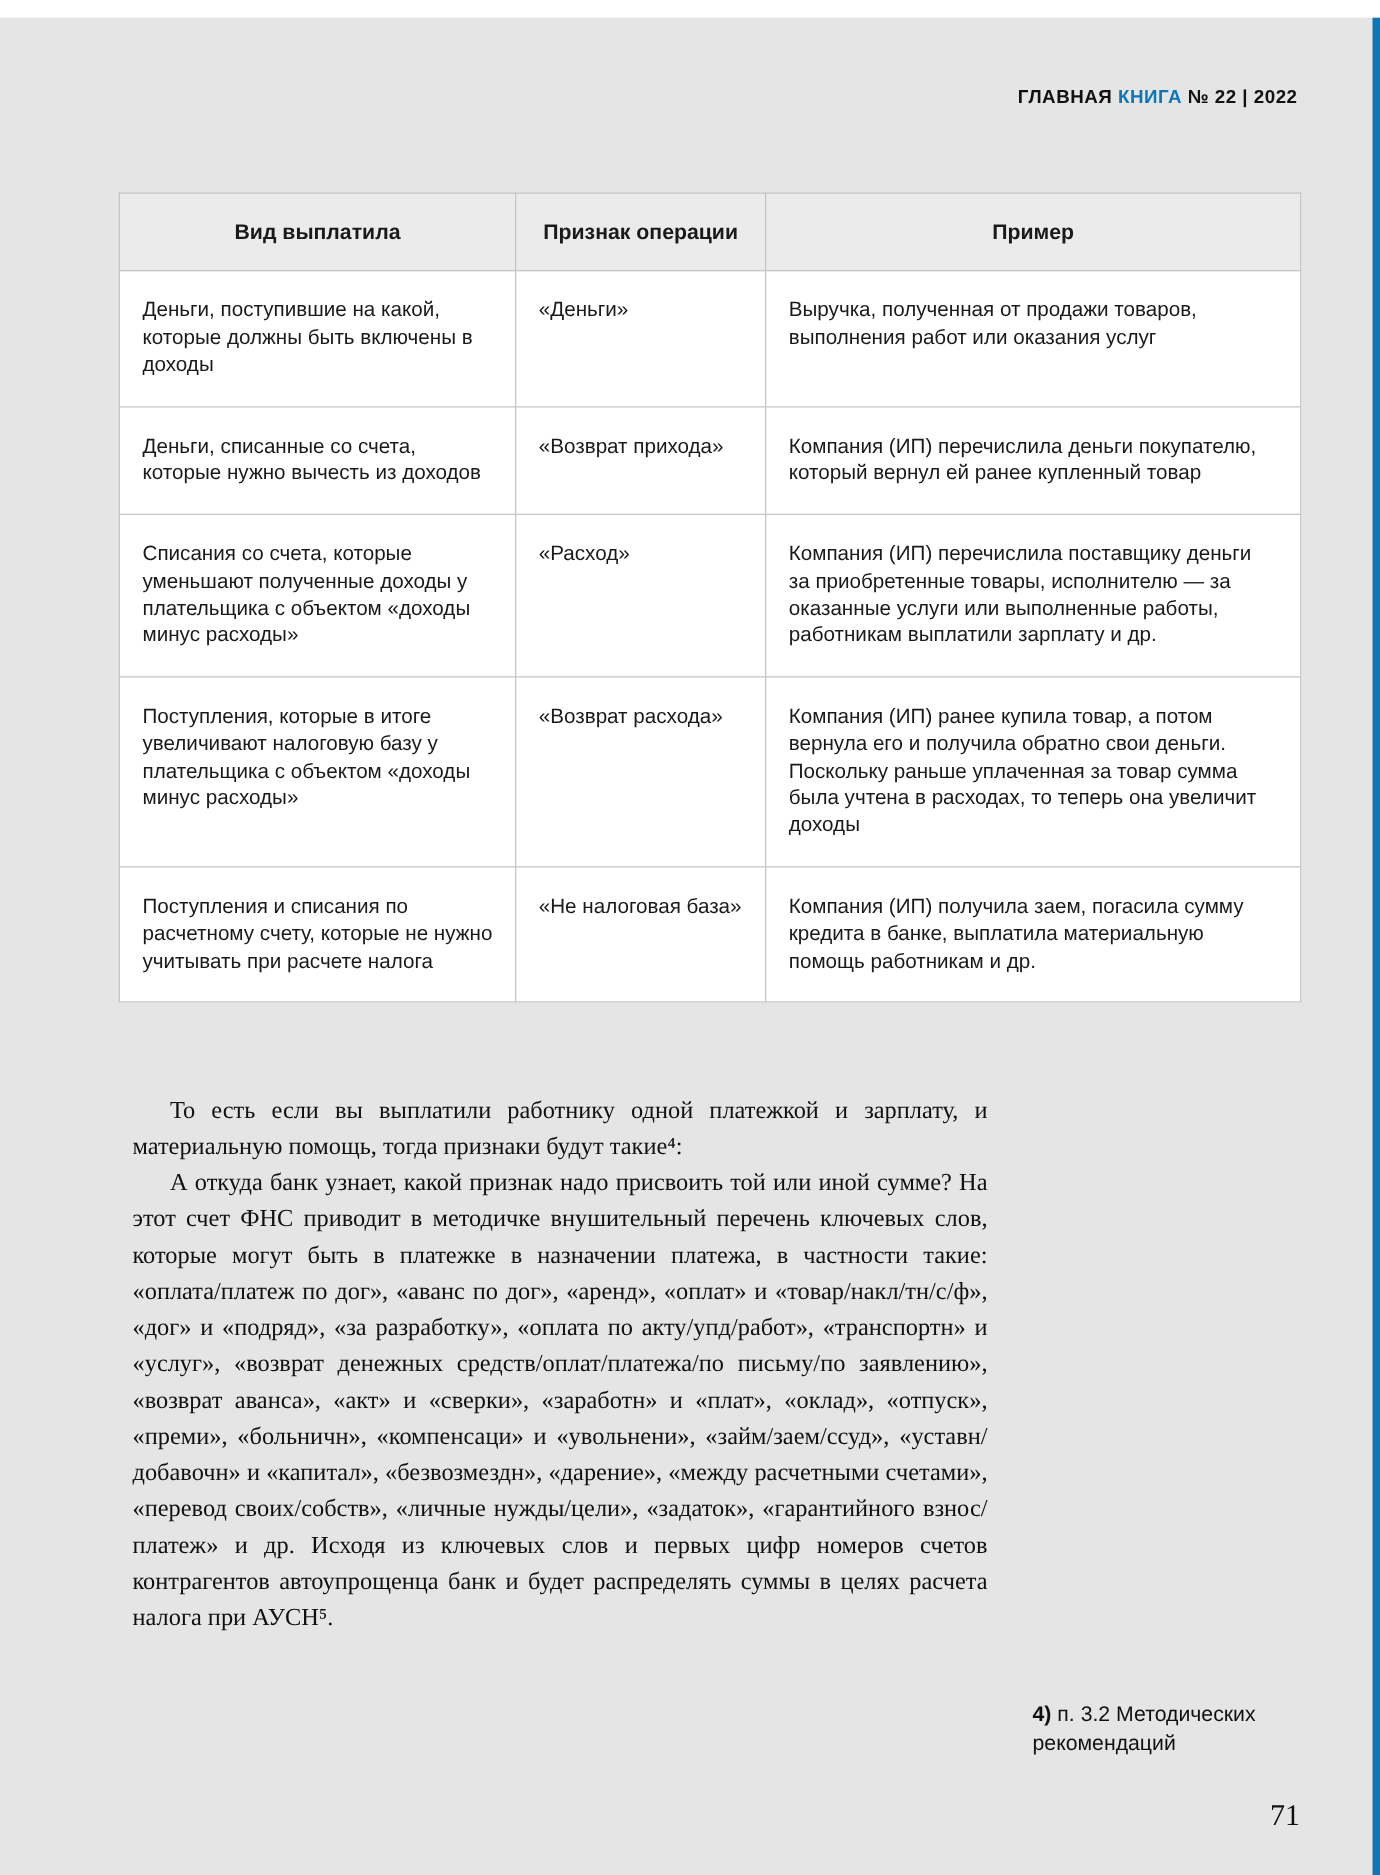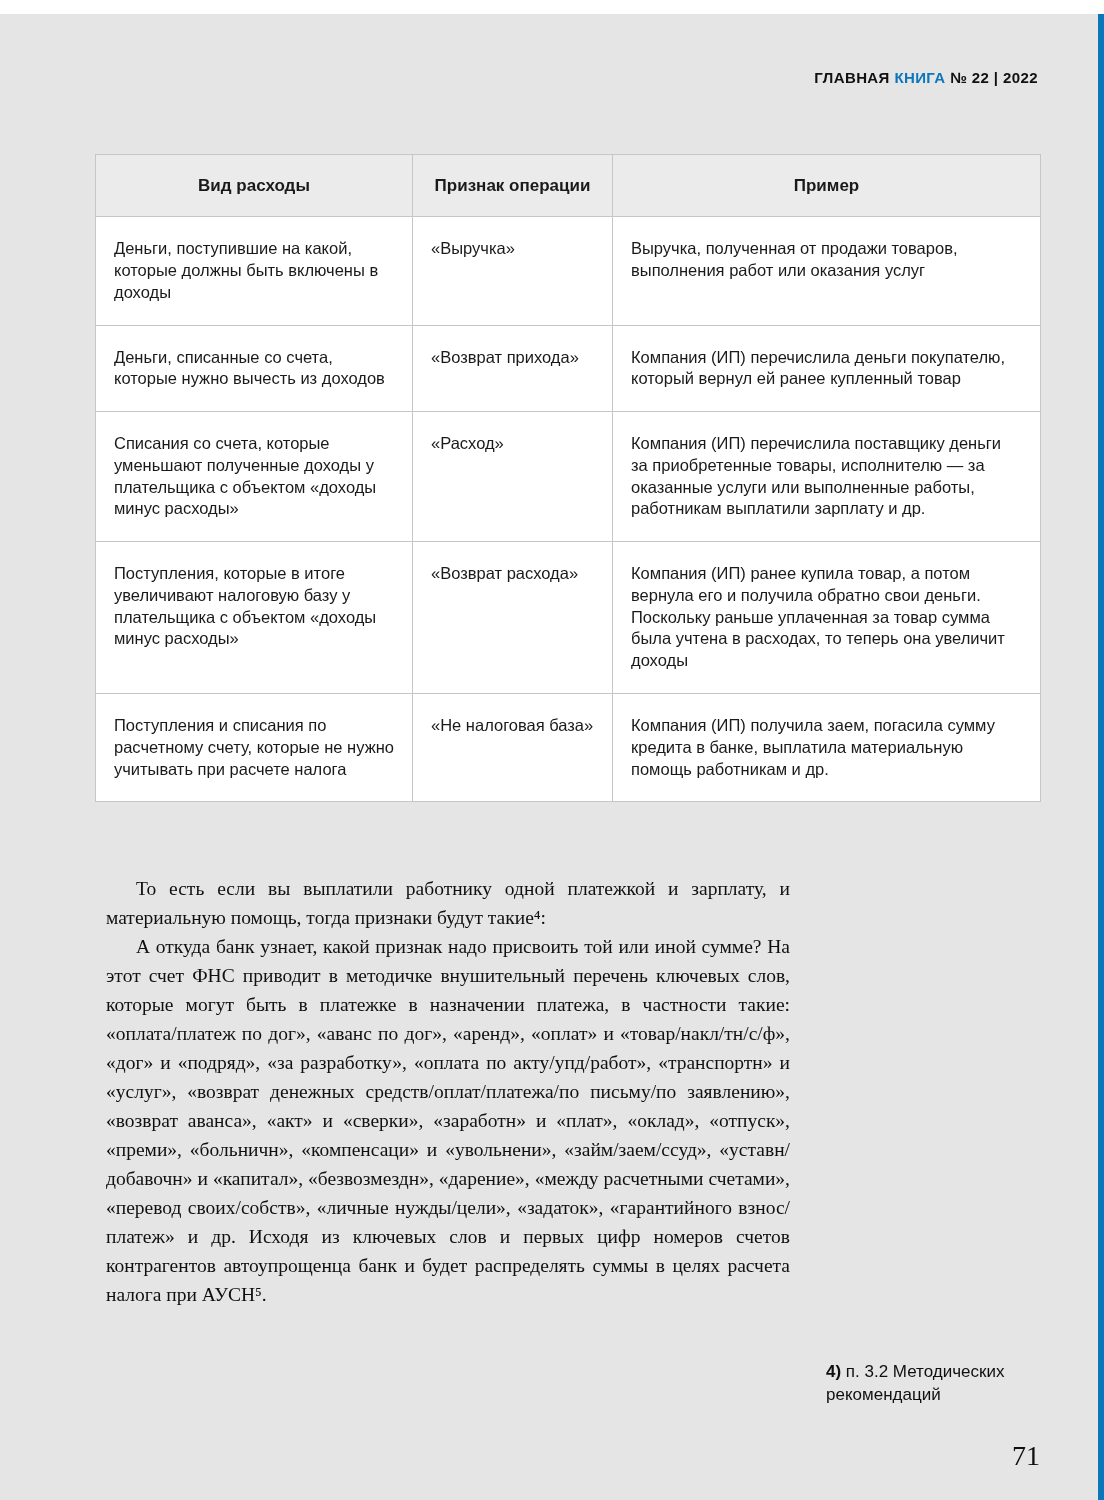--- a/index.html
+++ b/index.html
@@ -86,21 +86,21 @@
     line-height: 1.38;
     color: #101010;
   }
   .footnote { margin-bottom: 7px; }
   .fn-num { font-weight: bold; }
 
   
   .page-num {
     position: absolute; right: 64px; top: 1426px;
     font-family: "Liberation Serif", "DejaVu Serif", serif;
-    font-size: 28px;
+    font-size: 24px;
     color: #101010;
   }
 </style>
 </head>
 <body>
 
 <div class="page">
 
   <div class="accent-right"></div>
   <div class="accent-bottom"></div>
@@ -112,29 +112,29 @@
   </div>
 
   <table class="optable">
     <colgroup>
       <col class="col-type">
         <col class="col-sign">
         <col class="col-ex">
     </colgroup>
     <thead>
       <tr>
-        <th>Вид расходы</th>
+        <th>Вид выплатила</th>
         <th>Признак операции</th>
         <th>Пример</th>
       </tr>
     </thead>
     <tbody>
       <tr>
         <td>Деньги, поступившие на какой, которые должны быть включены в доходы</td>
-        <td>«Выручка»</td>
+        <td>«Деньги»</td>
         <td>Выручка, полученная от продажи товаров, выполнения работ или оказания услуг</td>
       </tr>
       <tr>
         <td>Деньги, списанные со счета, которые нужно вычесть из доходов</td>
         <td>«Возврат прихода»</td>
         <td>Компания (ИП) перечислила деньги покупателю, который вернул ей ранее купленный товар</td>
       </tr>
       <tr>
         <td>Списания со счета, которые уменьшают полученные доходы у плательщика с объектом «доходы минус расходы»</td>
         <td>«Расход»</td>

